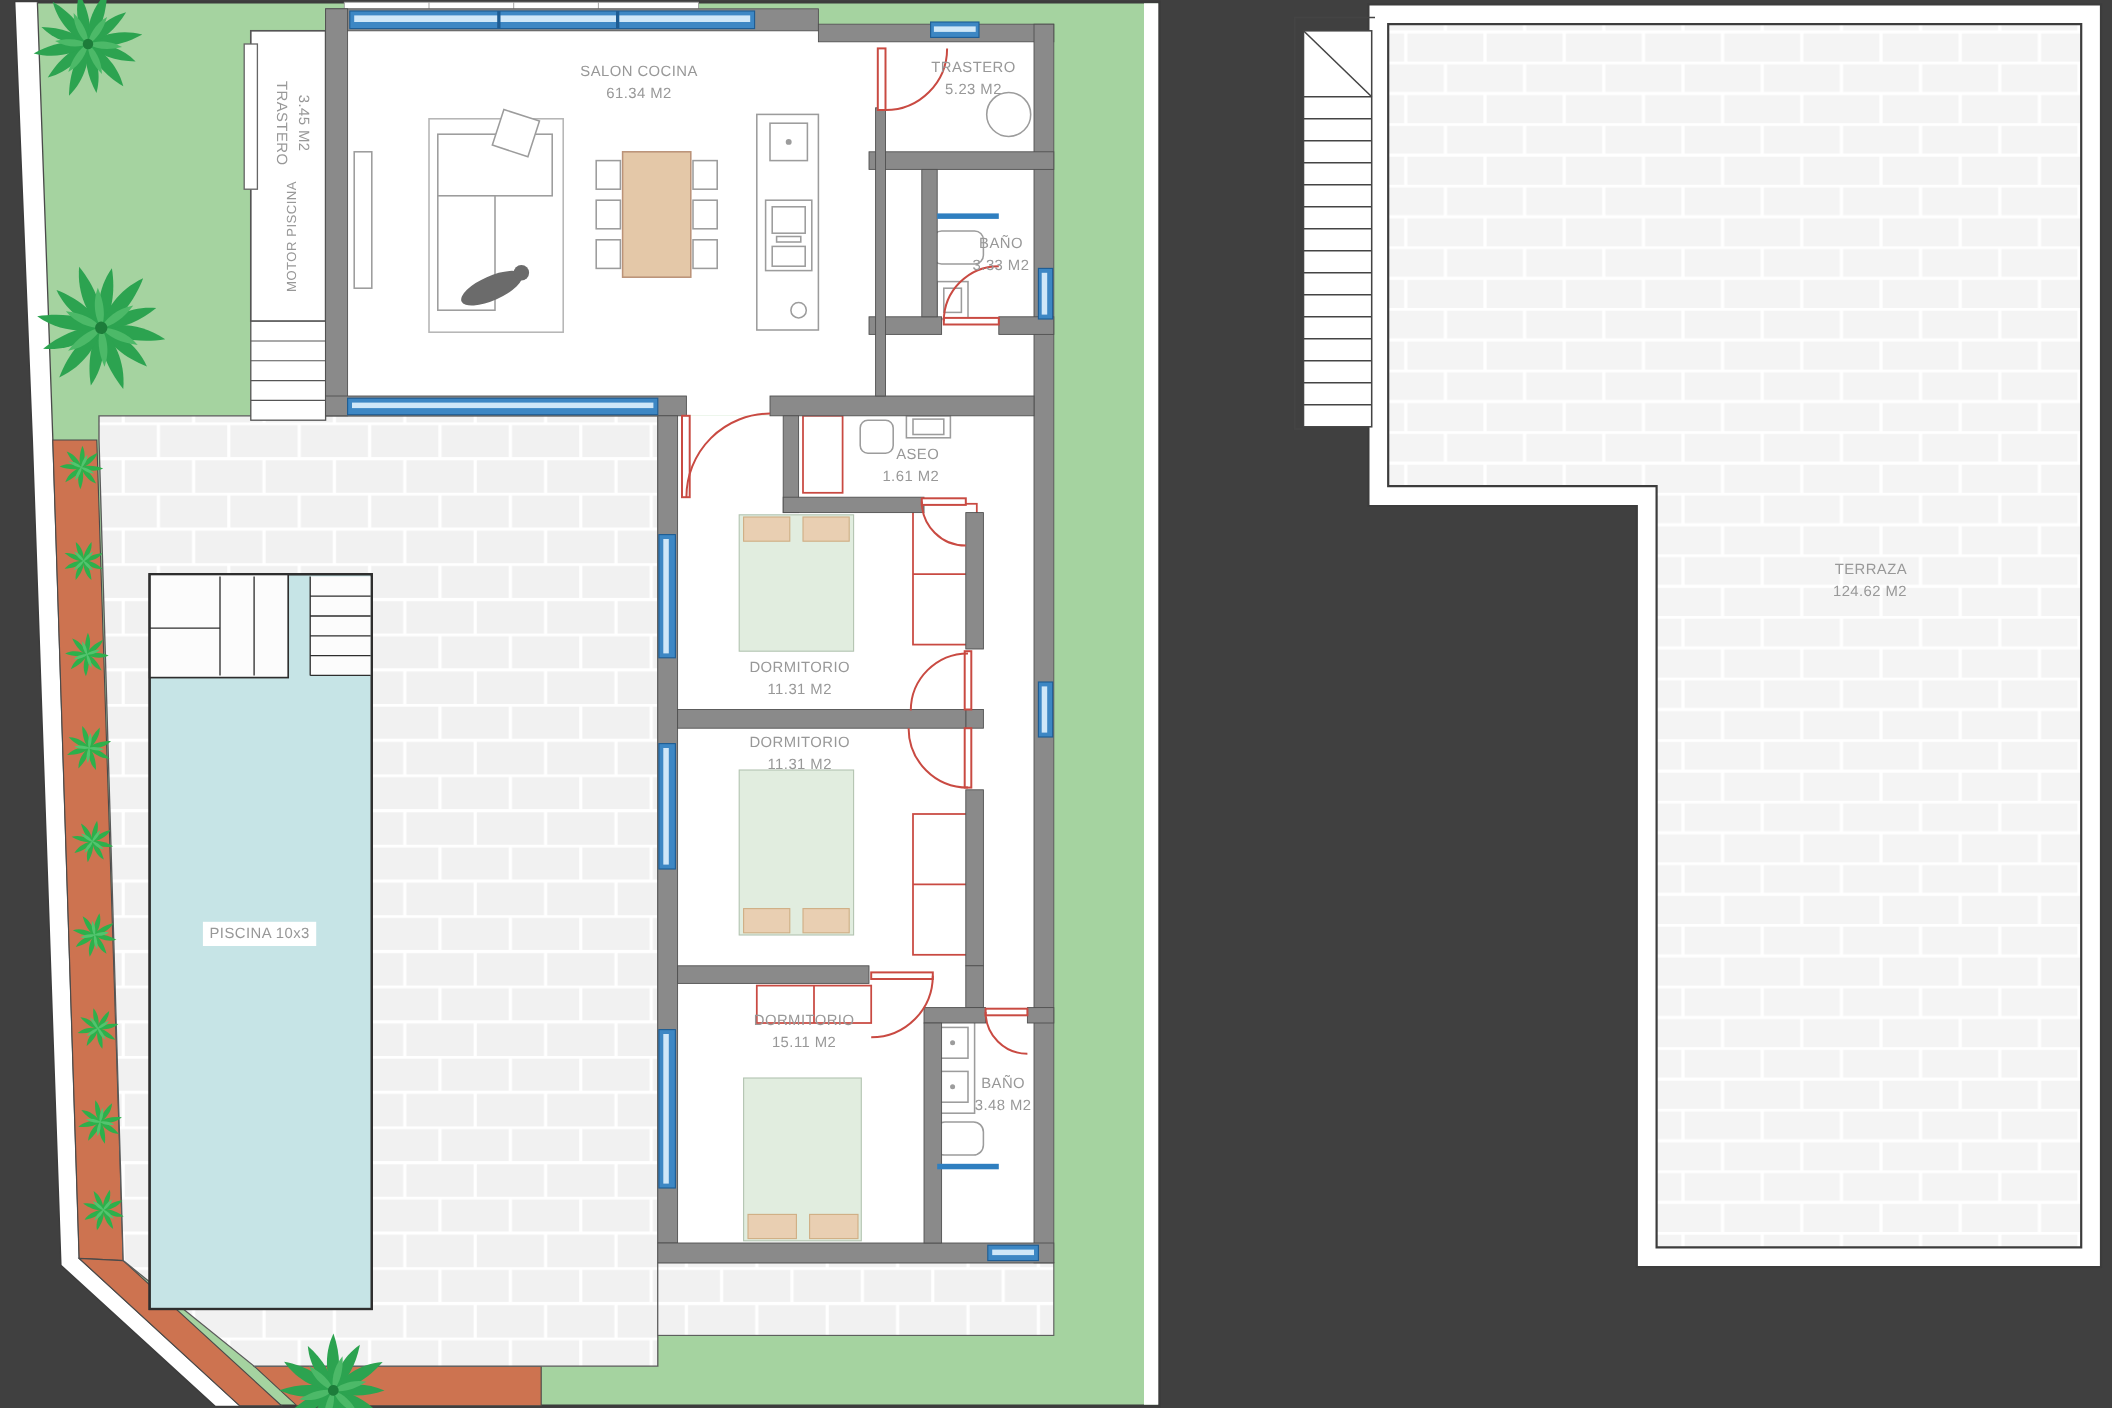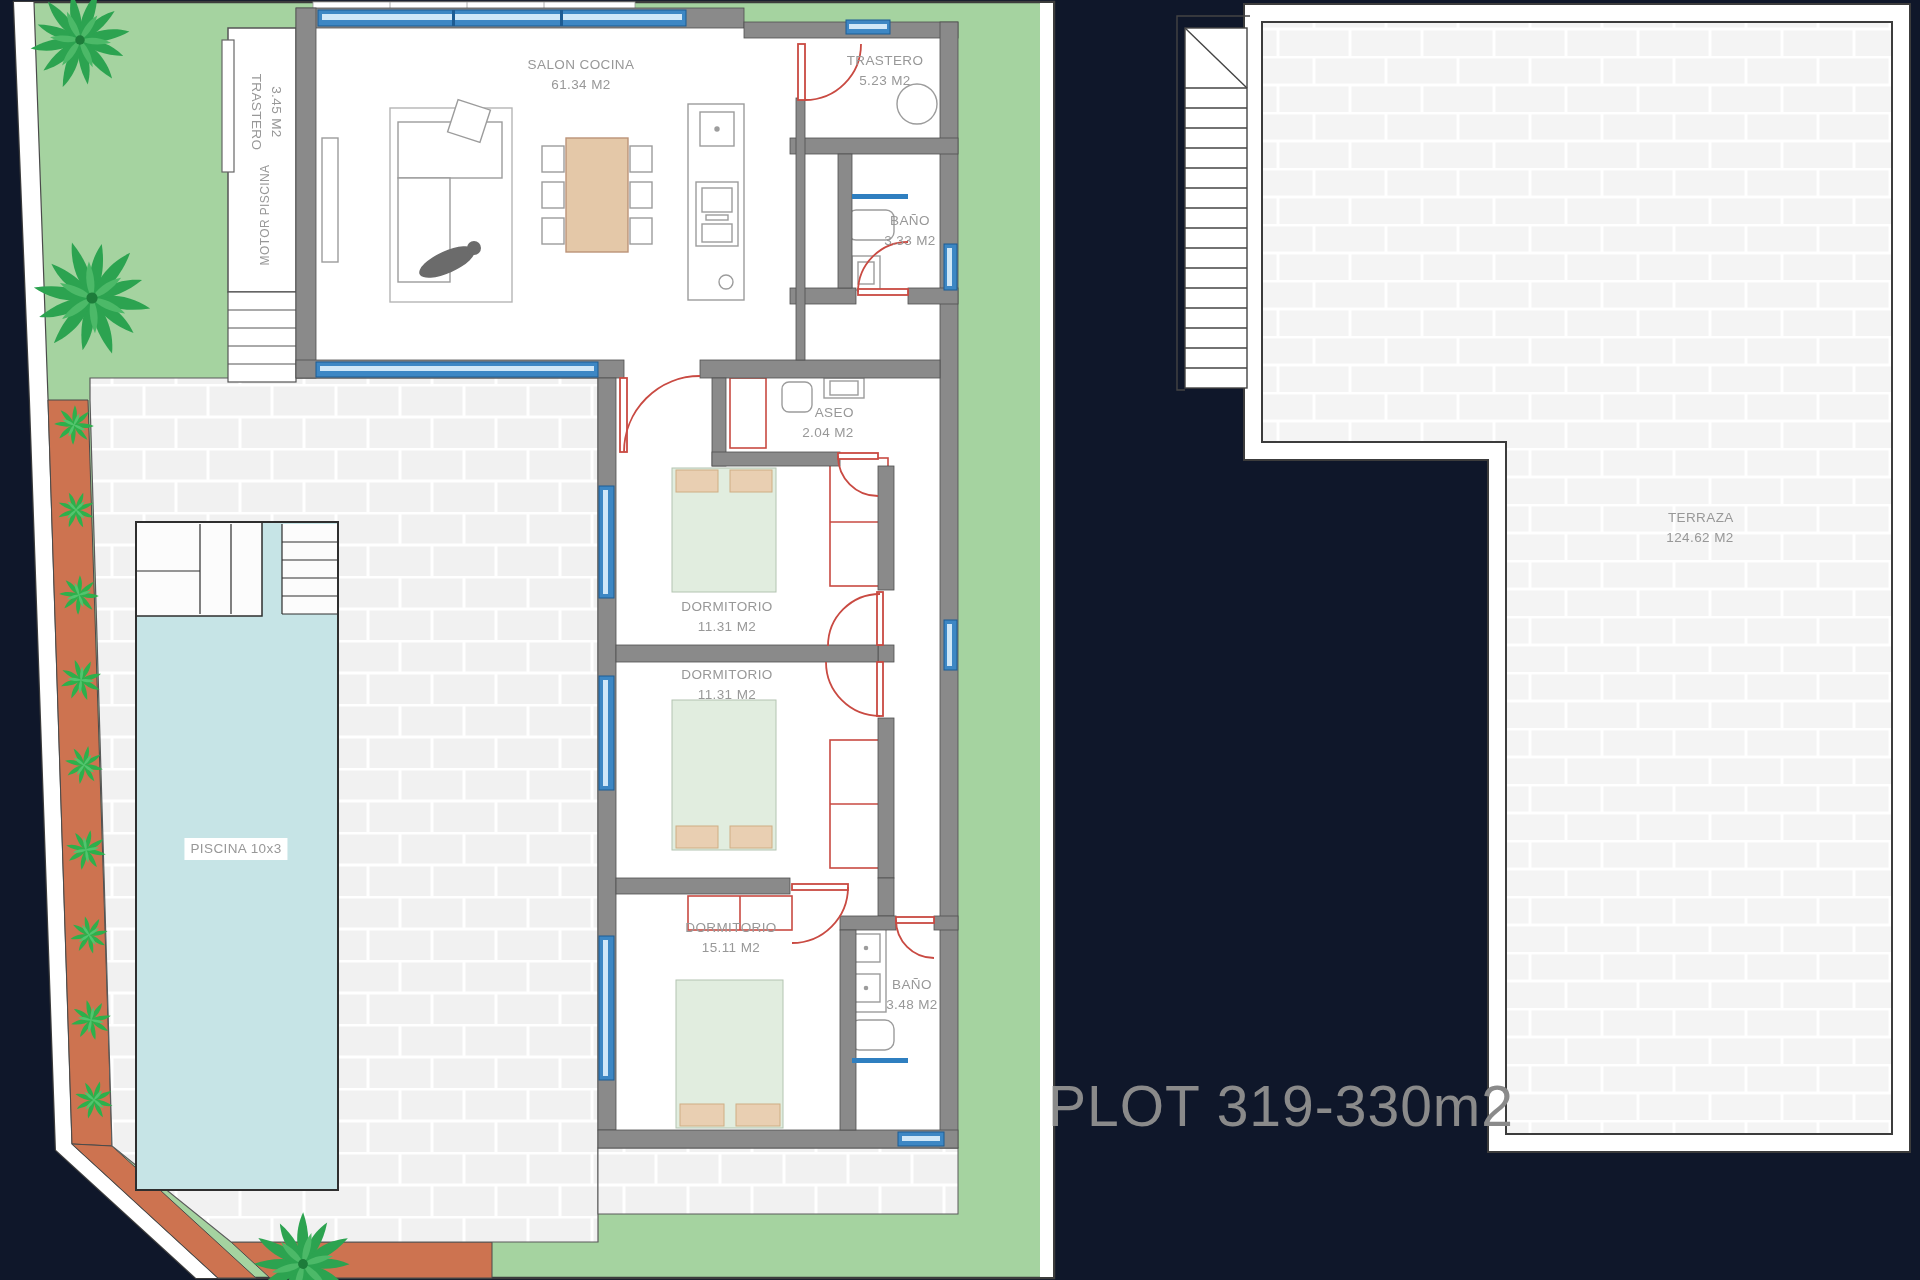--- a/index.html
+++ b/index.html
@@ -1,16 +1,16 @@
 <!DOCTYPE html>
 <html><head>
 <meta charset="utf-8">
 <style>
   html,body{margin:0;padding:0;background:#fff;}
-  .canvas{position:relative;width:1920px;height:1280px;overflow:hidden;background:#0f172a;
+  .canvas{position:relative;width:1920px;height:1280px;overflow:hidden;background:#404040;
           font-family:"Liberation Sans",sans-serif;}
   .canvas svg{position:absolute;left:0;top:0;}
   .labels{position:absolute;left:0;top:0;width:1920px;height:1280px;pointer-events:none;}
   .lbl{position:absolute;transform:translate(-50%,-50%);text-align:center;
        font:13.5px/20px "Liberation Sans",sans-serif;color:#989898;letter-spacing:.4px;white-space:nowrap;}
   .lbl .ln{display:block;}
   .rot90{transform:translate(-50%,-50%) rotate(90deg);}
   .rotm90{transform:translate(-50%,-50%) rotate(-90deg);}
   .chip{background:#fff;padding:1px 6px;}
   .big{position:absolute;transform:translate(-50%,-50%);font:57px/60px "Liberation Sans",sans-serif;
@@ -350,21 +350,21 @@
   <div class="lbl" style="left:885px;top:71px;">
     <span class="ln">TRASTERO</span>
     <span class="ln">5.23 M2</span>
   </div>
   <div class="lbl" style="left:910px;top:231px;">
     <span class="ln">BAÑO</span>
     <span class="ln">3.33 M2</span>
   </div>
   <div class="lbl" style="left:828px;top:423px;text-align:right;">
     <span class="ln">ASEO</span>
-    <span class="ln">2.04 M2</span>
+    <span class="ln">1.61 M2</span>
   </div>
   <div class="lbl" style="left:727px;top:617px;">
     <span class="ln">DORMITORIO</span>
     <span class="ln">11.31 M2</span>
   </div>
   <div class="lbl" style="left:727px;top:685px;">
     <span class="ln">DORMITORIO</span>
     <span class="ln">11.31 M2</span>
   </div>
   <div class="lbl" style="left:731px;top:938px;">
@@ -375,16 +375,15 @@
     <span class="ln">BAÑO</span>
     <span class="ln">3.48 M2</span>
   </div>
   <div class="lbl chip" style="left:236px;top:849px;">
     <span class="ln">PISCINA 10x3</span>
   </div>
   <div class="lbl" style="left:1700px;top:528px;text-align:right;">
     <span class="ln">TERRAZA</span>
     <span class="ln">124.62 M2</span>
   </div>
-  <div class="big" style="left:1281px;top:1106px;">PLOT 319-330m2</div>
 </div>
 
 </div>
 
 </body></html>

